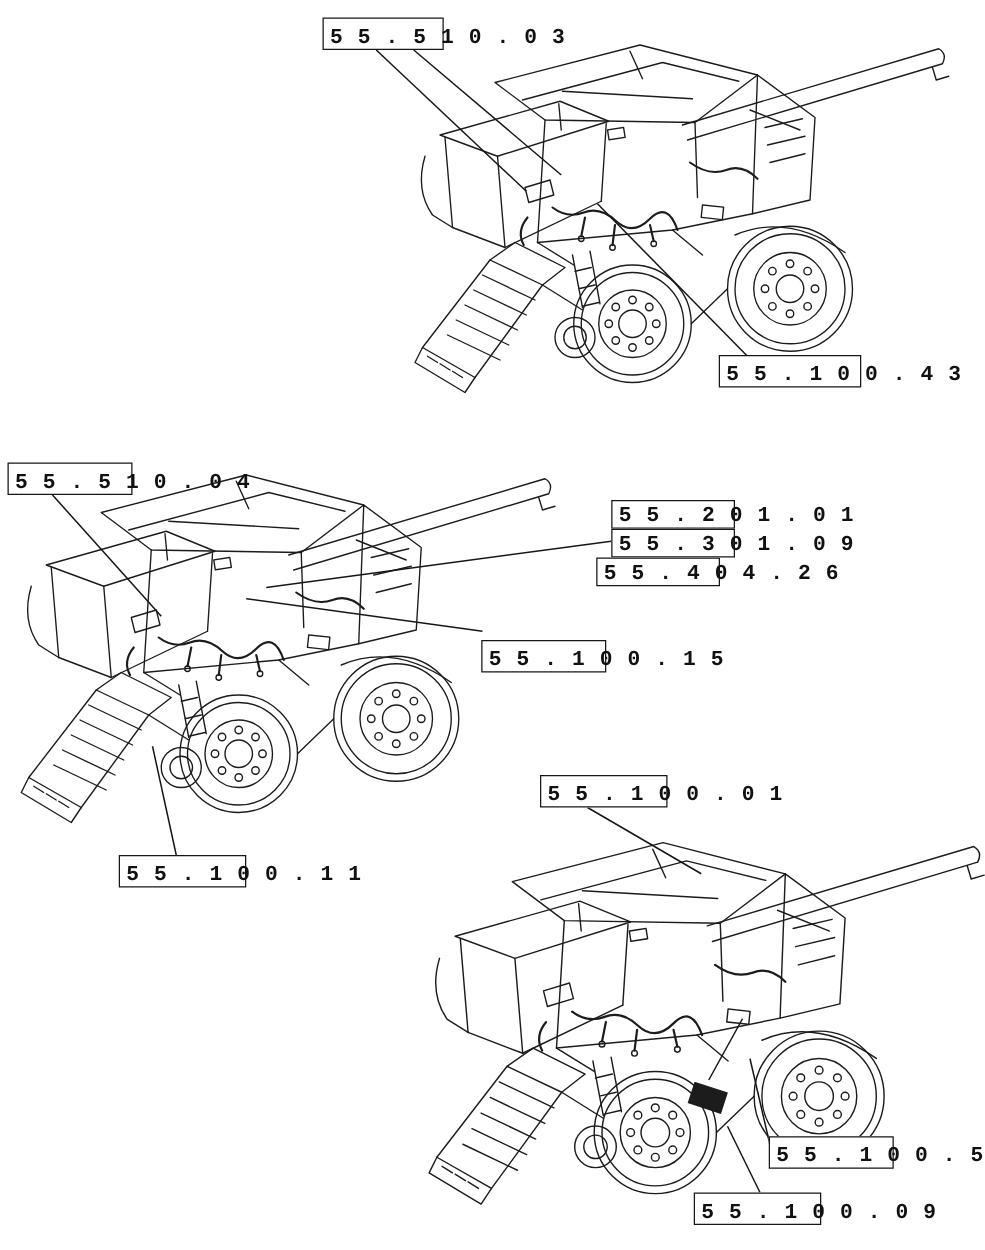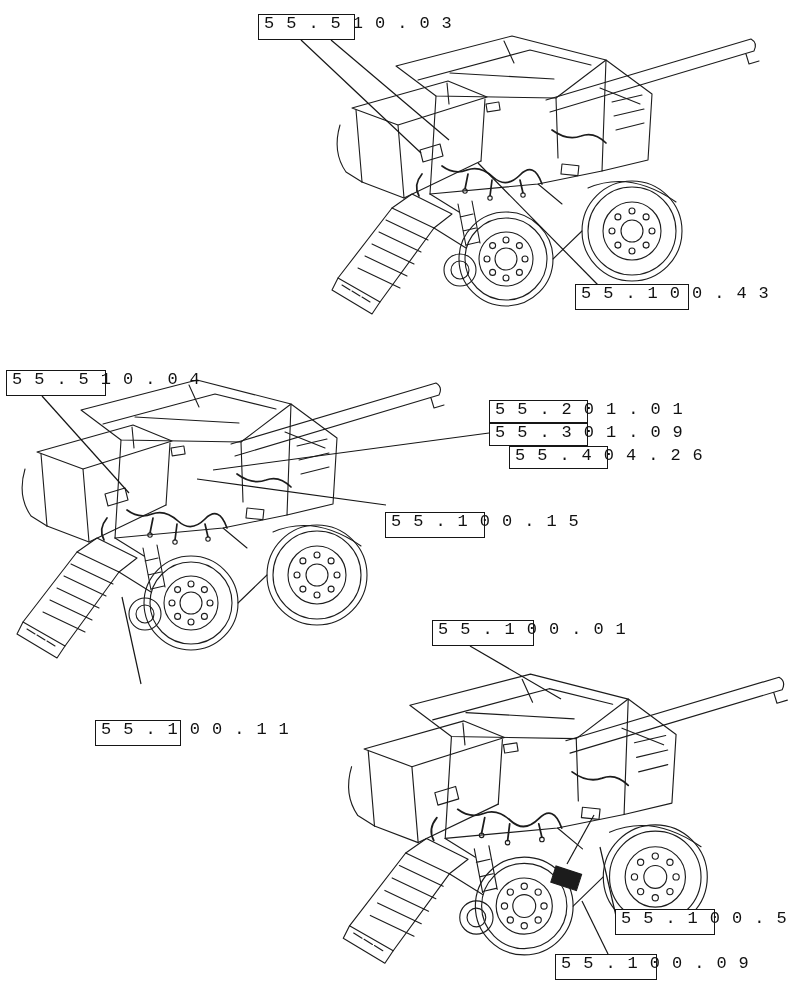--- a/index.html
+++ b/index.html
@@ -4,21 +4,21 @@
 <style>
   html,body{margin:0;padding:0;background:#fff;}
   .page{
     position:relative;width:788px;height:1000px;background:#ffffff;
     overflow:hidden;font-family:"Liberation Mono",monospace;
   }
   .canvas{position:absolute;left:0;top:0;}
   .callout{
     position:absolute;box-sizing:border-box;height:26px;
     border:1.6px solid #161616;background:#ffffff;
-    display:flex;align-items:flex-start;cursor:pointer;z-index:2;
+    display:flex;align-items:flex-end;cursor:pointer;z-index:2;font-weight:bold;
   }
   .callout.small{height:23px;}
   .callout .num{
     margin-left:5px;font-size:17px;letter-spacing:12px;white-space:nowrap;
     color:#111111;line-height:1;
   }
 </style>
 </head>
 <body>
 
@@ -139,27 +139,27 @@
 
   <div class="callout" style="left:6px;top:370px;width:100px">
     <span class="num">55.510.04</span>
   </div>
   <div class="callout small" style="left:489px;top:400px;width:99px">
     <span class="num">55.201.01</span>
   </div>
   <div class="callout small" style="left:489px;top:423px;width:99px">
     <span class="num">55.301.09</span>
   </div>
-  <div class="callout small" style="left:509px;top:446px;width:99px">
+  <div class="callout small" style="left:477px;top:446px;width:99px">
     <span class="num">55.404.26</span>
   </div>
   <div class="callout" style="left:385px;top:512px;width:100px">
     <span class="num">55.100.15</span>
   </div>
-  <div class="callout" style="left:95px;top:720px;width:86px">
+  <div class="callout" style="left:95px;top:684px;width:102px">
     <span class="num">55.100.11</span>
   </div>
 
   <div class="callout" style="left:432px;top:620px;width:102px">
     <span class="num">55.100.01</span>
   </div>
   <div class="callout" style="left:615px;top:909px;width:100px">
     <span class="num">55.100.5</span>
   </div>
   <div class="callout" style="left:555px;top:954px;width:102px">

